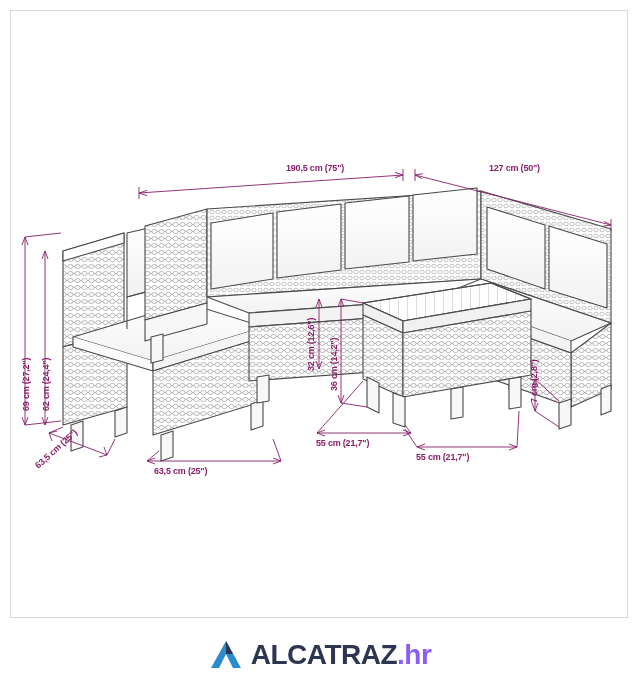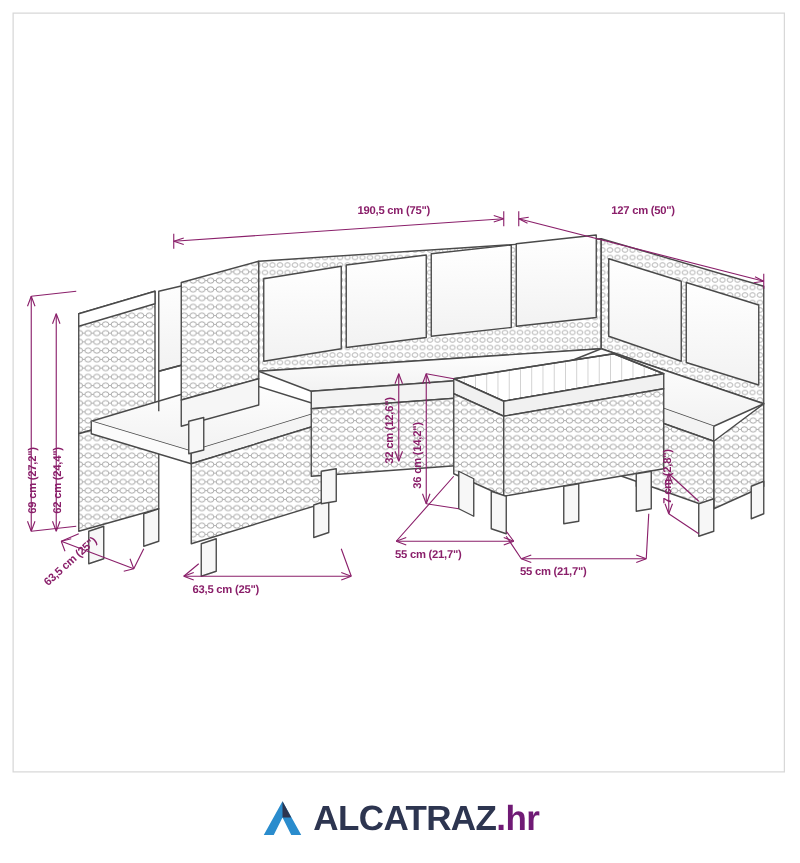--- a/index.html
+++ b/index.html
@@ -75,21 +75,21 @@
   .brand-mark {
     width: 34px;
     height: 32px;
   }
   .brand-text {
     font-size: 28px;
     font-weight: bold;
     color: #2d3550;
     letter-spacing: -0.5px;
   }
-  .brand-text .tld { color: #701a75; }
+  .brand-text .tld { color: #8b5cf6; }
 </style>
 </head>
 <body>
 
 <div class="page">
 
   <div class="frame">
     <div class="stage">
 
       <svg width="618" height="608" viewBox="0 0 618 608">

